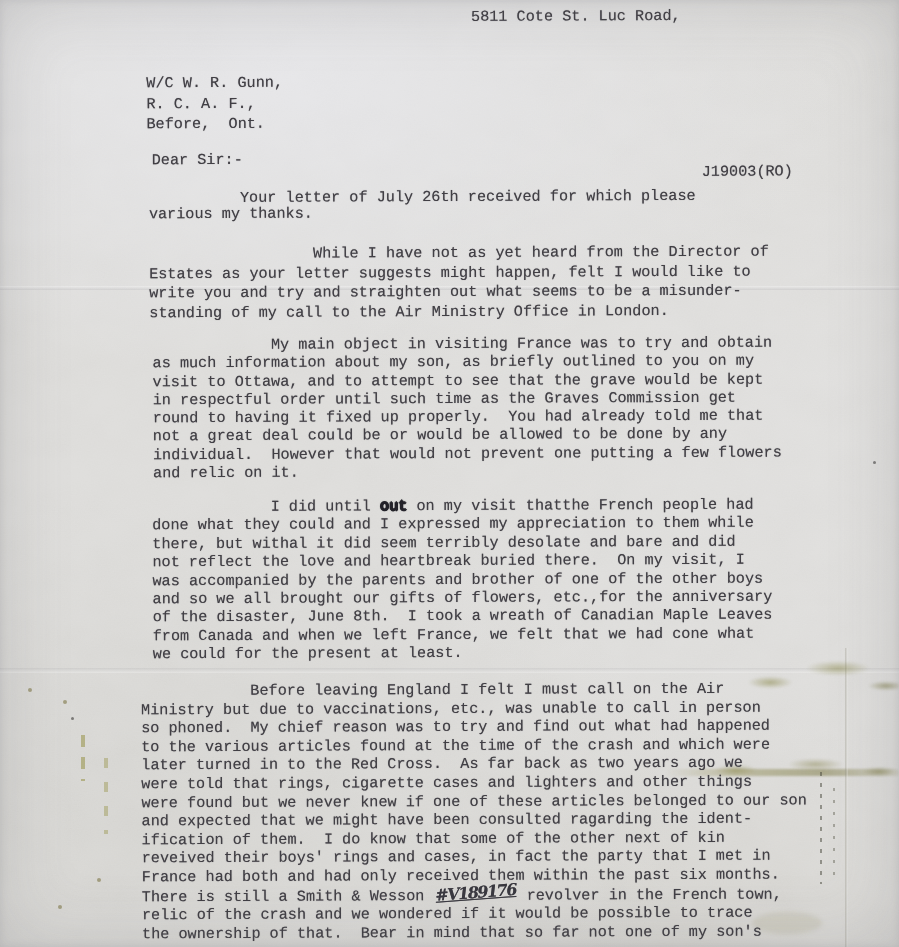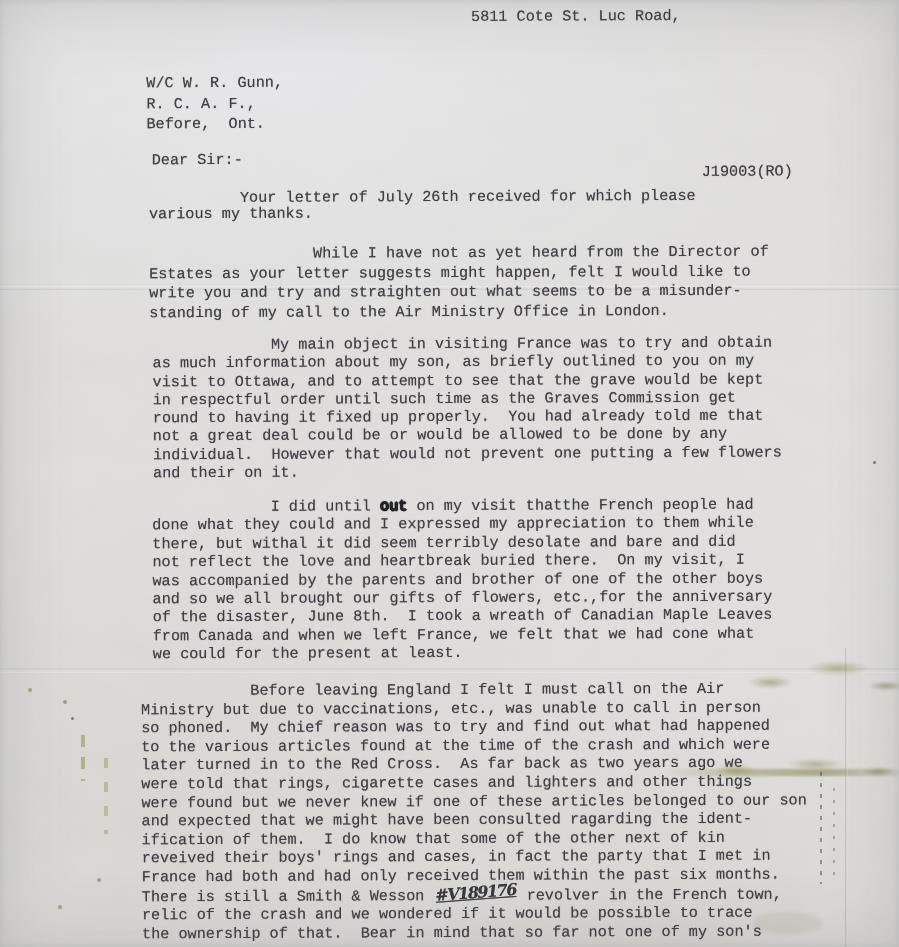--- a/index.html
+++ b/index.html
@@ -133,21 +133,21 @@
         <div class="line"><span>standing of my call to the Air Ministry Office in London.</span></div>
       </div>
     <div class="block para2">
         <div class="line"><span>             My main object in visiting France was to try and obtain</span></div>
         <div class="line"><span>as much information about my son, as briefly outlined to you on my</span></div>
         <div class="line"><span>visit to Ottawa, and to attempt to see that the grave would be kept</span></div>
         <div class="line"><span>in respectful order until such time as the Graves Commission get</span></div>
         <div class="line"><span>round to having it fixed up properly.  You had already told me that</span></div>
         <div class="line"><span>not a great deal could be or would be allowed to be done by any</span></div>
         <div class="line"><span>individual.  However that would not prevent one putting a few flowers</span></div>
-        <div class="line"><span>and their on it.</span></div>
+        <div class="line"><span>and relic on it.</span></div>
       </div>
     <div class="block para3">
         <div class="line"><span>             I did until </span><span class="overstrike">out</span><span> on my visit thatthe French people had</span></div>
         <div class="line"><span>done what they could and I expressed my appreciation to them while</span></div>
         <div class="line"><span>there, but withal it did seem terribly desolate and bare and did</span></div>
         <div class="line"><span>not reflect the love and heartbreak buried there.  On my visit, I</span></div>
         <div class="line"><span>was accompanied by the parents and brother of one of the other boys</span></div>
         <div class="line"><span>and so we all brought our gifts of flowers, etc.,for the anniversary</span></div>
         <div class="line"><span>of the disaster, June 8th.  I took a wreath of Canadian Maple Leaves</span></div>
         <div class="line"><span>from Canada and when we left France, we felt that we had cone what</span></div>

